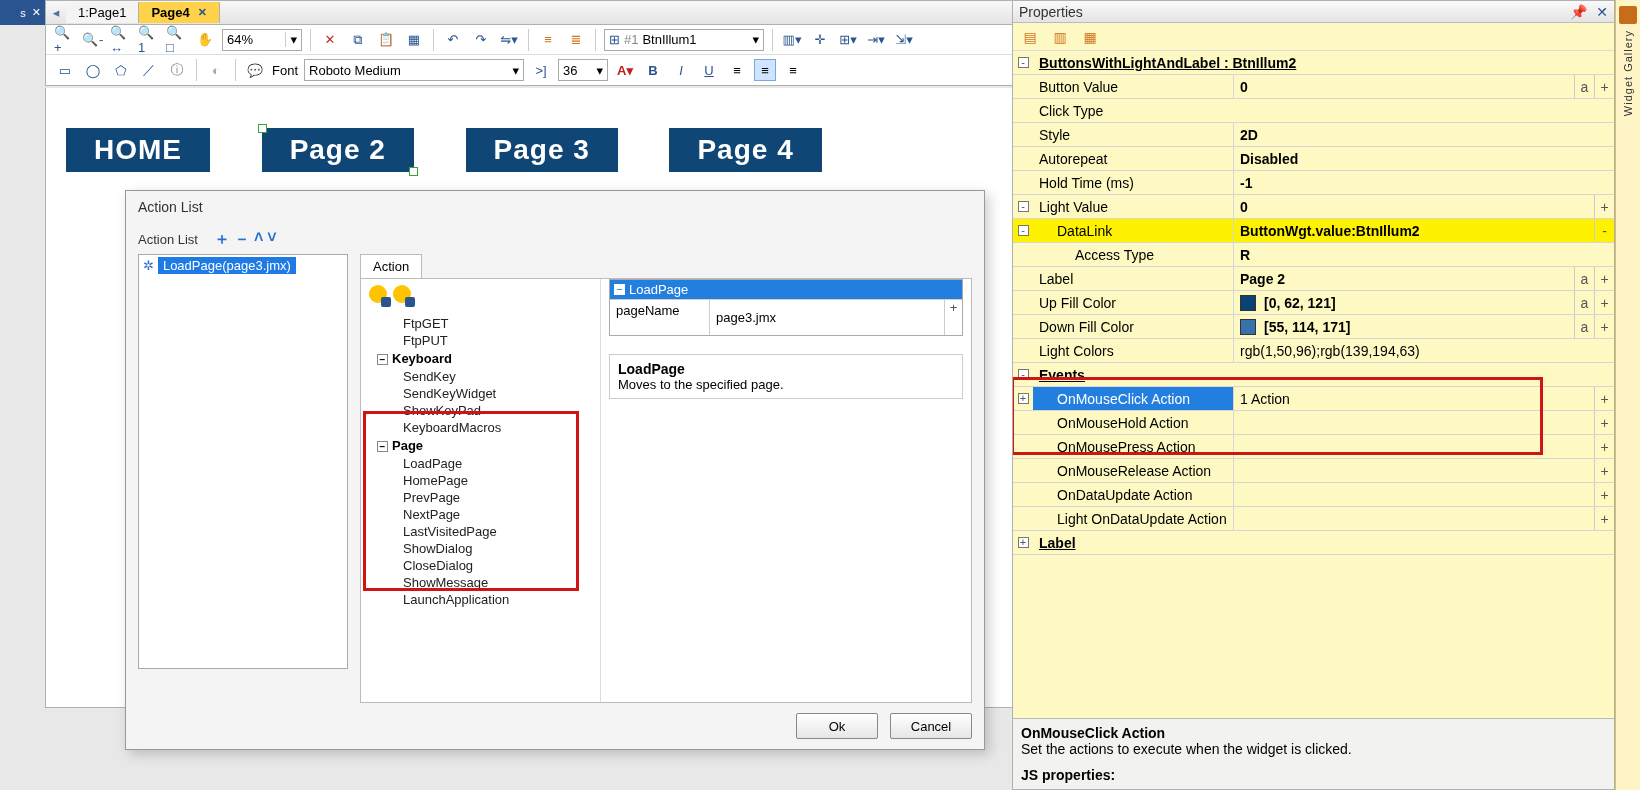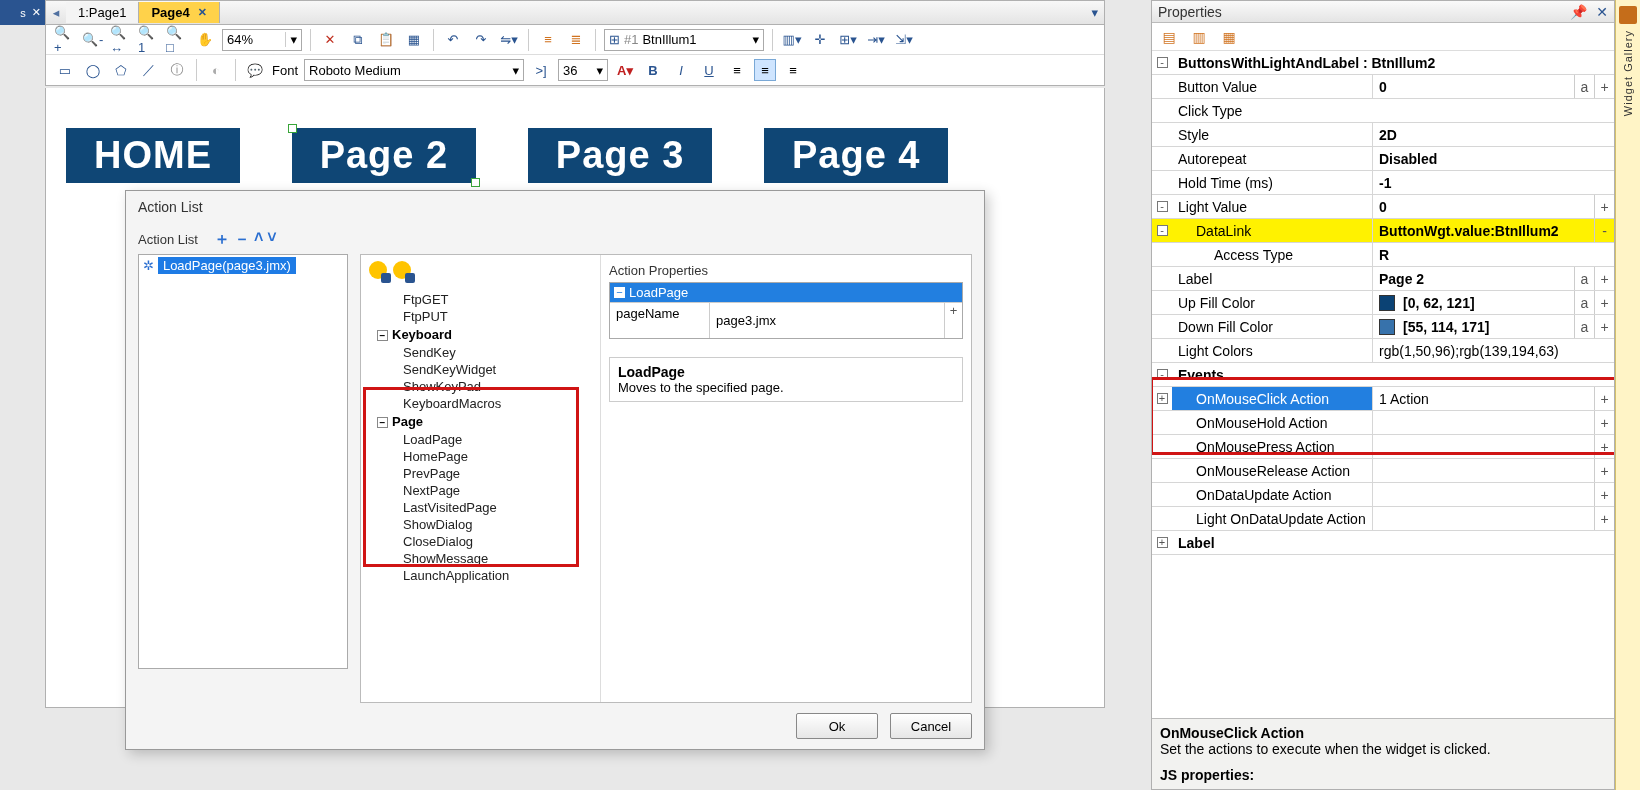--- a/index.html
+++ b/index.html
@@ -75,21 +75,21 @@
 .canvas {
   position: absolute; left:45px; top:88px; right:535px; height:620px;
   background:#fff; border:1px solid #b0b0b0; border-top:none;
   padding:40px 20px;
   overflow:hidden;
 }
 .pagebtn {
   display:inline-block;
   background: #0f4675;
   color:#fff;
-  font-size:38px;
+  font-size:28px;
   font-weight:bold;
   padding:6px 28px;
   margin-right: 48px;
   letter-spacing:1px;
 }
 .pagebtn.selected {
   position: relative;
 }
 .pagebtn.selected::before,
 .pagebtn.selected::after {
@@ -151,42 +151,42 @@
 .proptable .row > div:first-child { width:100px; padding:3px 6px; border-right:1px solid #ccc; }
 .proptable .row > div:nth-child(2) { flex:1; padding:10px 6px; }
 .proptable .row .pls { width:18px; text-align:center; border-left:1px solid #ccc; color:#555; }
 .descbox { margin:18px 8px 0; border:1px solid #ccc; background:#fff; padding:6px 8px; }
 .descbox .dt { font-weight:bold; font-size:14px; }
 .buttonrow { display:flex; justify-content:flex-end; gap:12px; margin-bottom:10px; }
 .btn { width:82px; height:26px; background:linear-gradient(#fff,#e6e6e6); border:1px solid #888; border-radius:2px; font-size:13px; }
 
 
 .props {
-  position:absolute; right:25px; top:0; width:464px; bottom:0;
-  background:#ffffff; border:1px solid #b0b0b0;
+  position:absolute; right:25px; top:0; width:603px; bottom:0;
+  background:#fef9c3; border:1px solid #b0b0b0;
   display:flex; flex-direction:column;
   overflow:hidden;
   font-size:14px;
 }
 .props .titlebar {
   height:22px; background:linear-gradient(#fafafa,#e4e4e4);
   display:flex; align-items:center; padding:0 6px; color:#333;
   border-bottom:1px solid #bbb;
 }
 .props .titlebar .tr { margin-left:auto; display:flex; gap:8px; color:#2a5490; }
 .props .iconrow { height:28px; display:flex; align-items:center; gap:8px; padding:0 6px; border-bottom:1px solid #ddd; }
 .propgrid { flex:1; overflow:auto; }
 .pg-row { display:flex; border-bottom:1px solid #d6d6d6; align-items:stretch; min-height:24px; }
 .pg-tog { width:20px; display:flex; align-items:center; justify-content:center; color:#555; font-size:11px; }
 .pg-tog .bx { width:11px;height:11px;border:1px solid #777;background:#fff;text-align:center;line-height:9px; }
 .pg-name { width:200px; padding:3px 6px; display:flex; align-items:center; }
 .pg-val { flex:1; padding:3px 6px; display:flex; align-items:center; border-left:1px solid #d6d6d6; font-weight:bold; }
 .pg-btns { display:flex; }
 .pg-btns span { width:20px; text-align:center; border-left:1px solid #ccc; color:#555; display:flex; align-items:center; justify-content:center; }
-.pg-row.hdr .pg-name { font-weight:bold; }
+.pg-row.hdr .pg-name { font-weight:bold;text-decoration:underline; }
 .pg-row.yellow { background:#fff200; }
 .pg-row.yellow .pg-val { background:#fff200; font-weight:bold; }
 .pg-row.blue .pg-name { background:#227fe0; color:#fff; }
 .swatch { width:16px; height:16px; display:inline-block; margin-right:8px; border:1px solid #333; }
 .props .descarea { border-top:1px solid #bbb; padding:6px 8px; background:#f2f2f0; }
 .props .descarea .dt { font-weight:bold; }
 .redbox-events {
   position:absolute; border:3px solid #d01414; pointer-events:none;
 }
 
@@ -307,20 +307,23 @@
       </div>
     </div>
     <div class="al-columns">
       <div class="al-listbox">
         <div class="al-listitem">
           <span class="gear">✲</span>
           <span class="lbl">LoadPage(page3.jmx)</span>
         </div>
       </div>
       <div class="al-right">
+        <div class="tabstub">
+            <div class="t">Action</div>
+          </div>
         <div class="al-actionpane" style="position:relative">
           <div class="treebox">
             <div class="tree-icons">
               <span class="ic"></span>
               <span class="ic"></span>
             </div>
             <div class="tree">
               <div class="leaf">FtpGET</div>
               <div class="leaf">FtpPUT</div>
               <div class="grp"><span class="tog">−</span><span>Keyboard</span></div>
@@ -335,21 +338,20 @@
               <div class="leaf">NextPage</div>
               <div class="leaf">LastVisitedPage</div>
               <div class="leaf">ShowDialog</div>
               <div class="leaf">CloseDialog</div>
               <div class="leaf">ShowMessage</div>
               <div class="leaf">LaunchApplication</div>
             </div>
             <div class="redbox" style="left:2px; top:132px; width:216px; height:180px;"></div>
           </div>
           <div class="propspane">
-            <div class="phdr">Action Properties</div>
             <div class="proptable">
               <div class="hdr">
                 <span class="tog">−</span>
                 <span>LoadPage</span>
               </div>
               <div class="row">
                 <div>pageName</div>
                 <div>page3.jmx</div>
                 <div class="pls">+</div>
               </div>

